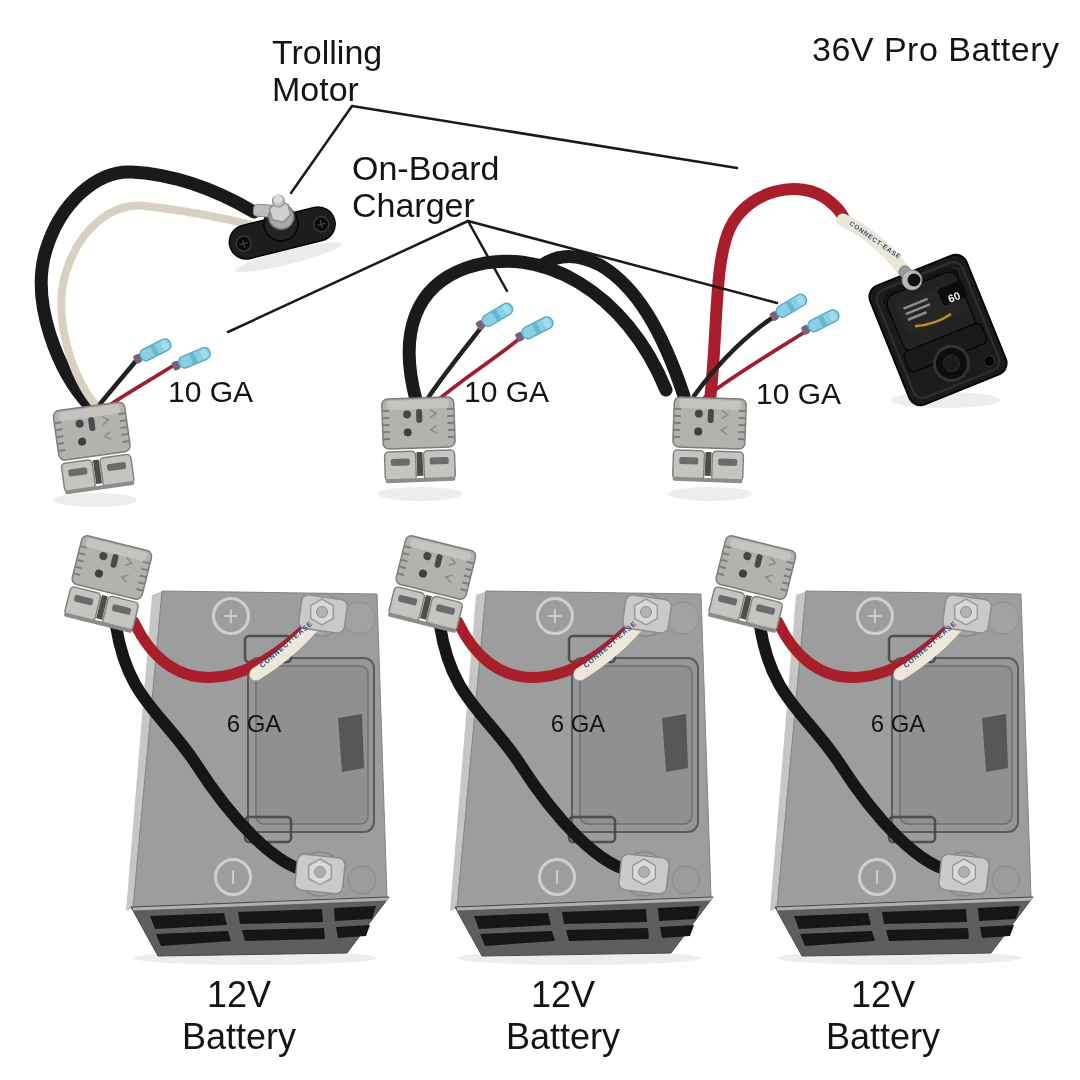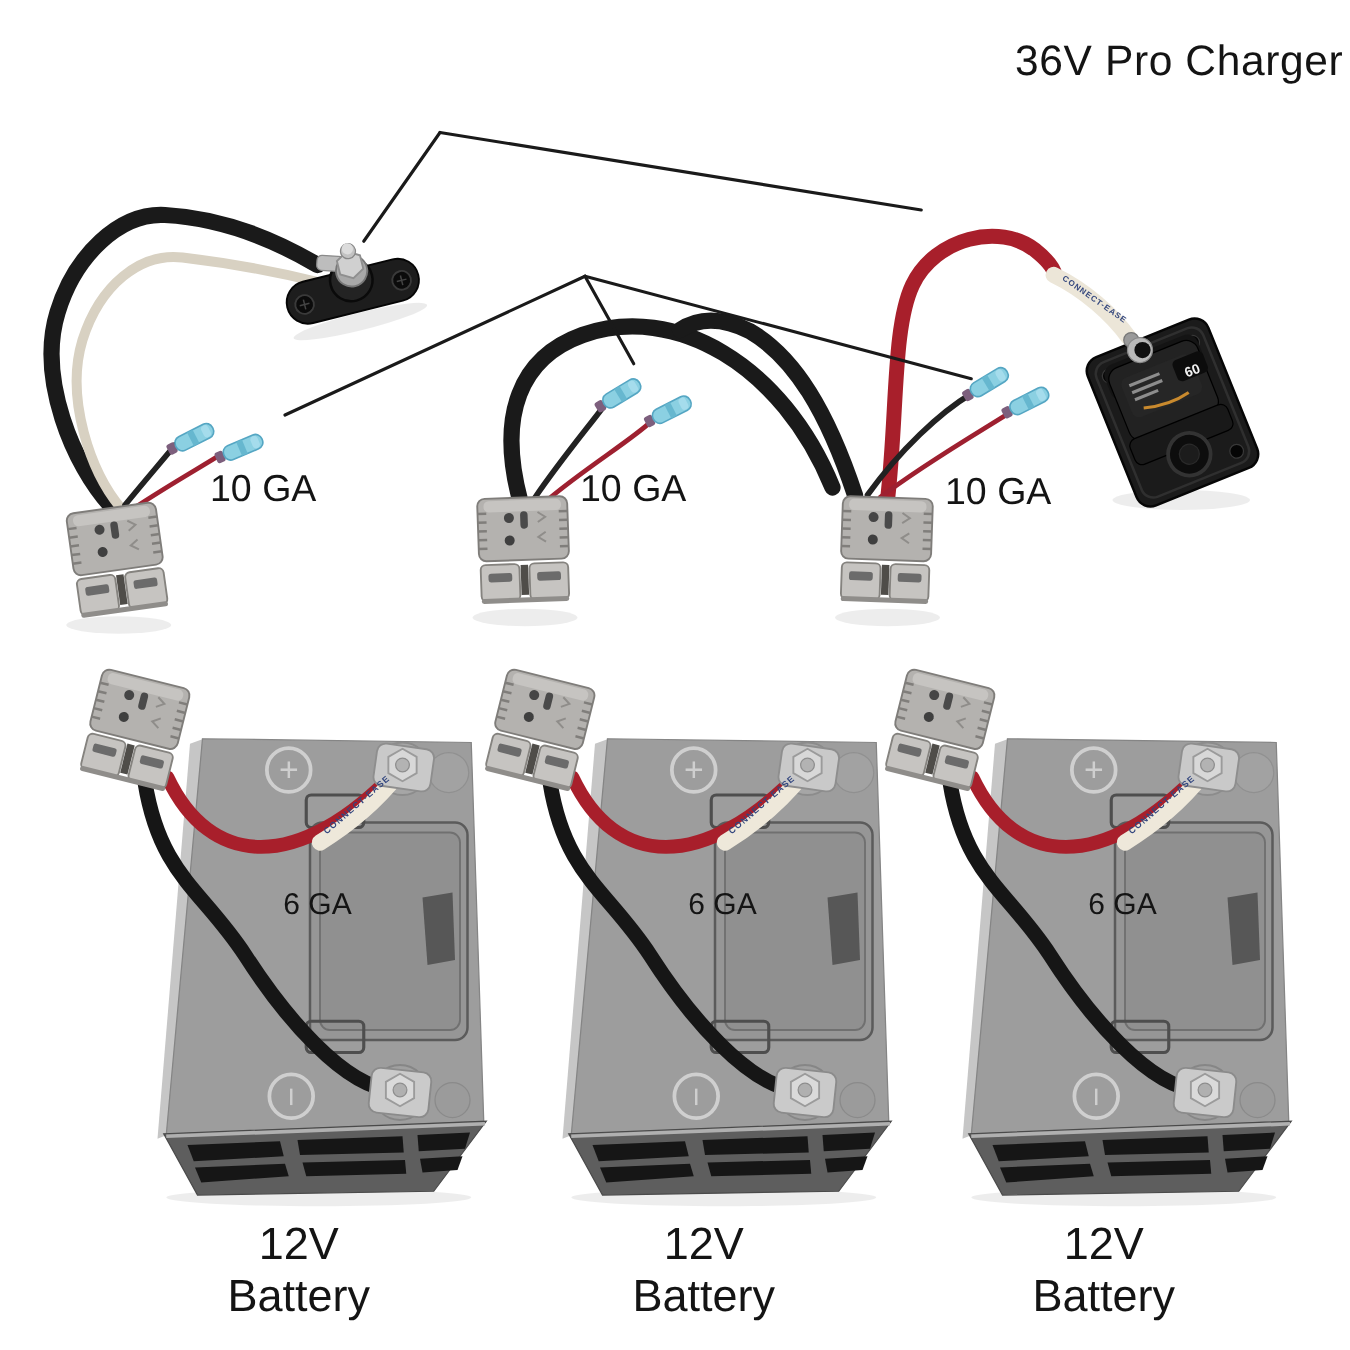--- a/index.html
+++ b/index.html
@@ -187,21 +187,23 @@
 
   <g stroke="#1a1a1a" stroke-width="2.5" stroke-linecap="round">
     <path d="M352 106L291 193"></path>
     <path d="M352 106L737 168"></path>
     <path d="M468 221L228 332"></path>
     <path d="M468 221L507 291"></path>
     <path d="M468 221L777 303"></path>
   </g>
 </svg>
 
-<div class="lbl title" style="left:812px;top:30px;">36V Pro Charger</div>
+<div class="lbl title" style="left:812px;top:30px;">36V Pro Battery</div>
+<div class="lbl callout" style="left:272px;top:34px;width:130px;">Trolling Motor</div>
+<div class="lbl callout" style="left:352px;top:150px;width:165px;">On-Board Charger</div>
 
 <div class="lbl gauge10" style="left:168px;top:375px;">10 GA</div>
 <div class="lbl gauge10" style="left:464px;top:375px;">10 GA</div>
 <div class="lbl gauge10" style="left:756px;top:377px;">10 GA</div>
 
 <div class="lbl gauge6" style="left:206px;top:710px;">6 GA</div>
 <div class="lbl gauge6" style="left:530px;top:710px;">6 GA</div>
 <div class="lbl gauge6" style="left:850px;top:710px;">6 GA</div>
 
 <div class="term-symbol" style="left:212px;top:597px;">

